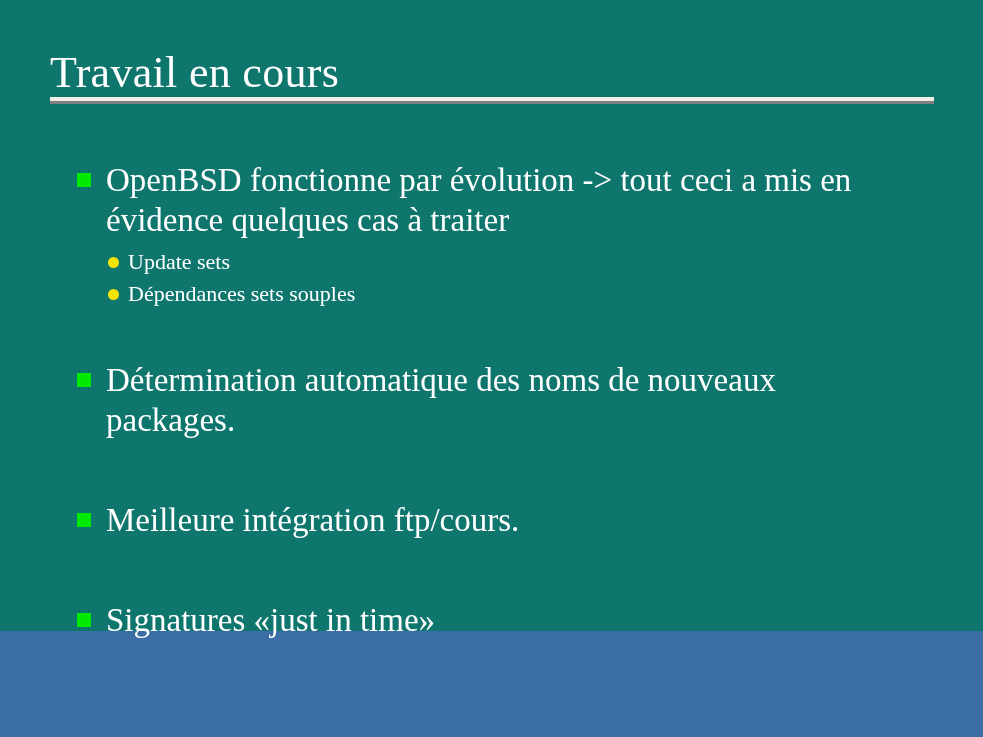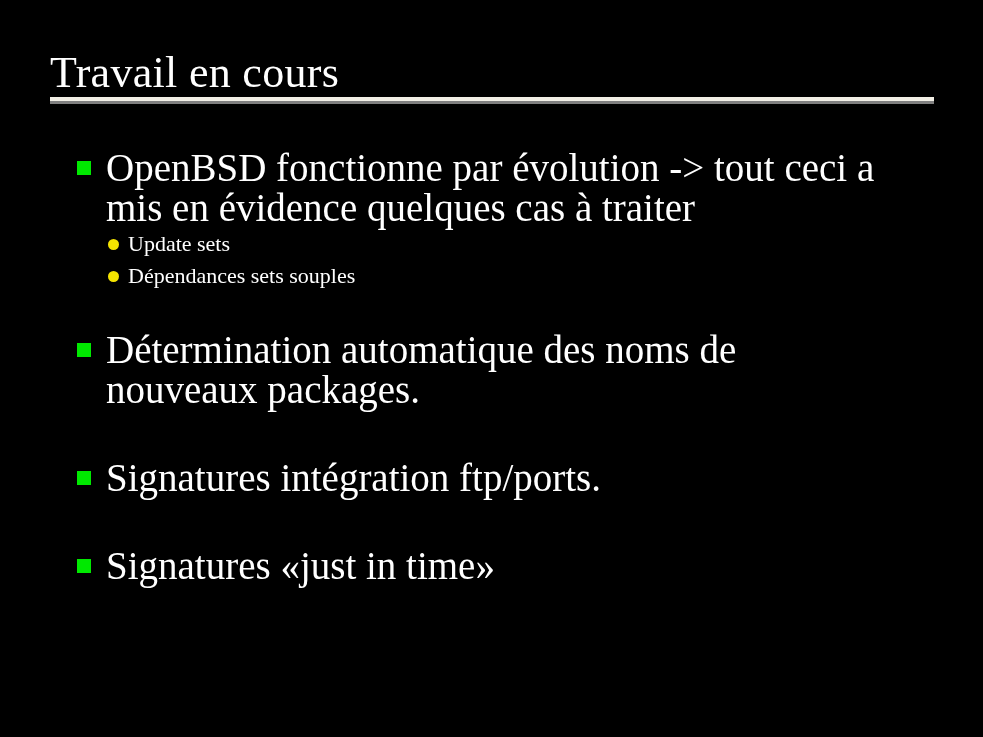--- a/index.html
+++ b/index.html
@@ -10,22 +10,22 @@
   body {
     width: 983px;
     height: 737px;
     overflow: hidden;
     font-family: "Liberation Serif", "DejaVu Serif", serif;
   }
 
   .slide {
     position: relative;
     width: 983px;
-    height: 737px;
-    background: #000000;
+    height: 631px;
+    background: #0f766e;
     box-sizing: border-box;
   }
 
   
   .title-block {
     position: absolute;
     left: 50px;
     top: 48px;
     width: 884px;
   }
@@ -59,38 +59,40 @@
     position: absolute;
     left: 76px;
     top: 148px;
     width: 860px;
   }
 
   .bullet-l1 {
     position: relative;
     padding-left: 30px;
     color: #ffffff;
-    font-size: 39px;
+    font-size: 33px;
     line-height: 40px;
     margin-bottom: 0;
+    margin-top: 12px;
   }
   .bullet-l1 .marker-square {
     position: absolute;
     left: 1px;
     top: 13px;
     width: 14px;
     height: 14px;
     background: #00e900;
   }
   .bullet-l1 .text {
     display: block;
     max-width: 790px;
   }
 
   .sub-list {
+    margin-top: 6px;
     padding-left: 30px;
   }
   .bullet-l2 {
     position: relative;
     padding-left: 22px;
     color: #ffffff;
     font-size: 22px;
     line-height: 32px;
   }
   .bullet-l2 .marker-dot {
@@ -139,21 +141,21 @@
 
     <div class="bullet-l1">
       <span class="marker-square"></span>
       <span class="text">Détermination automatique des noms de nouveaux packages.</span>
     </div>
 
     <div class="gap-md"></div>
 
     <div class="bullet-l1">
       <span class="marker-square"></span>
-      <span class="text">Signatures intégration ftp/ports.</span>
+      <span class="text">Meilleure intégration ftp/cours.</span>
     </div>
 
     <div class="gap-md"></div>
 
     <div class="bullet-l1">
       <span class="marker-square"></span>
       <span class="text">Signatures «just in time»</span>
     </div>
 
   </div>

